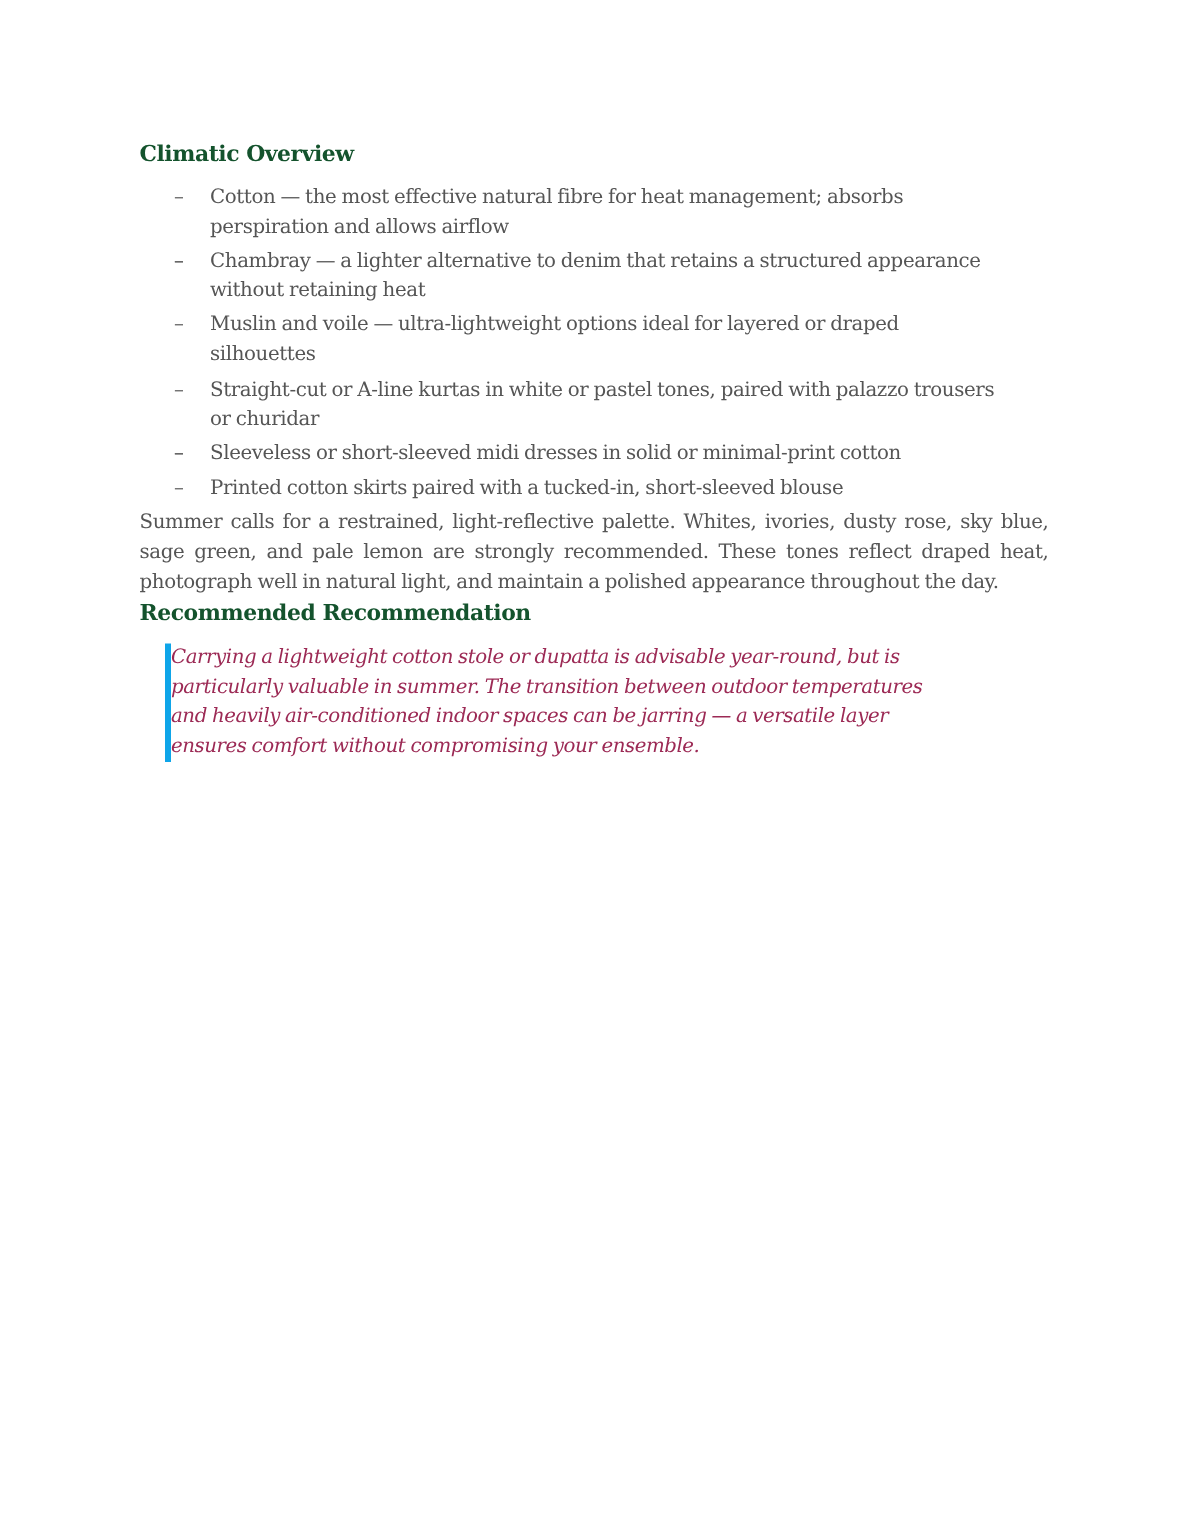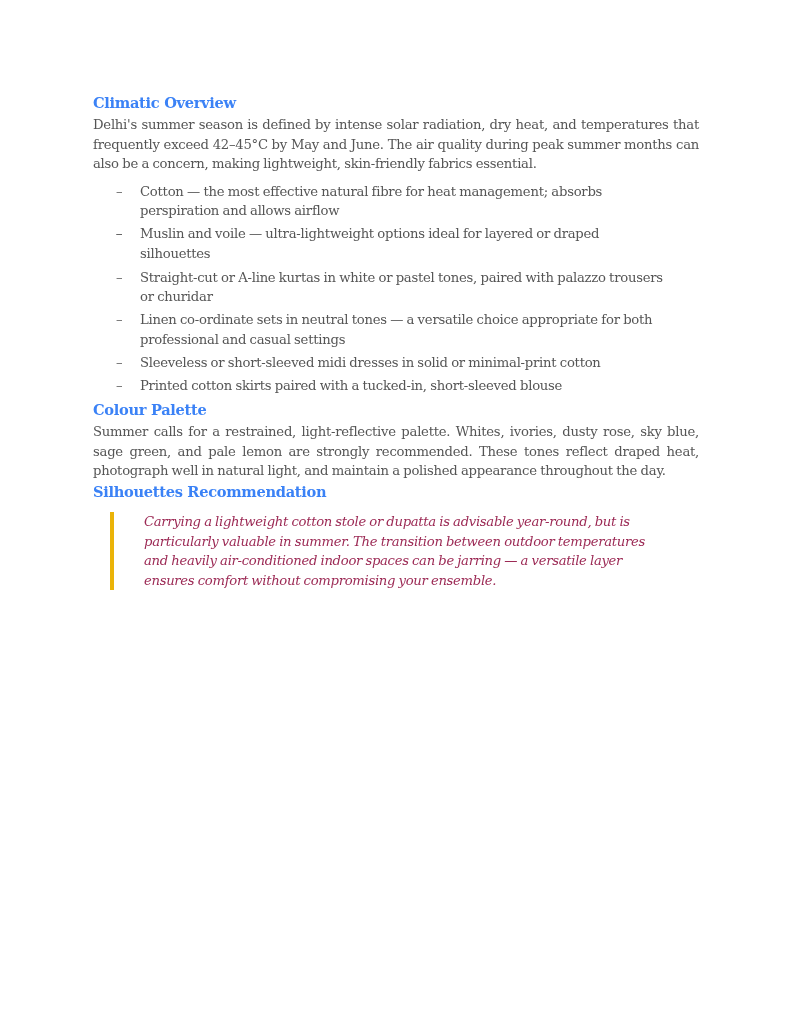--- a/index.html
+++ b/index.html
@@ -27,21 +27,21 @@
       color: #b3305d;
       margin: 0 0 16px 0;
       line-height: 30px;
       letter-spacing: -0.2px;
     }
     .title .num { margin-right: 10px; }
     h2.sec {
       font-family: "DejaVu Serif", serif;
       font-weight: bold;
       font-size: 14.6px;
-      color: #3b82f6;
+      color: #14532d;
       margin: 0;
       line-height: 22px;
       letter-spacing: -0.3px;
     }
     p.body {
       font-family: "DejaVu Serif", serif;
       font-size: 13.2px;
       line-height: 19.6px;
       color: #555555;
       margin: 1px 0 0 0;
@@ -74,22 +74,21 @@
     }
     .s-climatic { margin-top: 0; }
     .s-fabrics { margin-top: 14px; }
     .s-silhouettes { margin-top: 14px; }
     .s-palette { margin-top: 12px; }
     .s-pro { margin-top: 14px; }
     .after-list { margin-top: 4px !important; }
     .quote {
       position: relative;
       margin: 9px 0 0 17px;
-      padding-left: 30px;
-      border-left: 4px solid #eab308;
+      border-left: 4px solid #0ea5e9;
       padding-top: 0;
       padding-bottom: 0;
     }
     .quote p {
       margin: 0;
       font-family: "DejaVu Serif", serif;
       font-style: italic;
       font-size: 13.2px;
       line-height: 19.6px;
       color: #9c2a55;
@@ -99,46 +98,44 @@
     }
   </style>
 </head>
 <body>
 
 <div class="page">
 
 
   <section>
     <h2 class="sec s-climatic">Climatic Overview</h2>
-    <p class="body">Delhi's summer season is defined by intense solar radiation, dry heat, and temperatures that frequently exceed 42–45°C by May and June. The air quality during peak summer months can also be a concern, making lightweight, skin-friendly fabrics essential.</p>
   </section>
 
   <section>
     <ul class="dash">
       <li><span class="dash-mark">–</span><span>Cotton — the most effective natural fibre for heat management; absorbs perspiration and allows airflow</span></li>
       <li><span class="dash-mark">–</span></li>
-      <li><span class="dash-mark">–</span></li>
+      <li><span class="dash-mark">–</span><span>Chambray — a lighter alternative to denim that retains a structured appearance without retaining heat</span></li>
       <li><span class="dash-mark">–</span><span>Muslin and voile — ultra-lightweight options ideal for layered or draped silhouettes</span></li>
     </ul>
   </section>
 
   <section>
     <ul class="dash" style="margin-top:4px">
       <li><span class="dash-mark">–</span><span>Straight-cut or A-line kurtas in white or pastel tones, paired with palazzo trousers or churidar</span></li>
-      <li><span class="dash-mark">–</span><span>Linen co-ordinate sets in neutral tones — a versatile choice appropriate for both professional and casual settings</span></li>
+      <li><span class="dash-mark">–</span></li>
       <li><span class="dash-mark">–</span><span>Sleeveless or short-sleeved midi dresses in solid or minimal-print cotton</span></li>
       <li><span class="dash-mark">–</span><span>Printed cotton skirts paired with a tucked-in, short-sleeved blouse</span></li>
     </ul>
   </section>
 
   <section>
-    <h2 class="sec s-palette">Colour Palette</h2>
     <p class="body">Summer calls for a restrained, light-reflective palette. Whites, ivories, dusty rose, sky blue, sage green, and pale lemon are strongly recommended. These tones reflect draped heat, photograph well in natural light, and maintain a polished appearance throughout the day.</p>
   </section>
 
   <section>
-    <h2 class="sec s-pro">Silhouettes Recommendation</h2>
+    <h2 class="sec s-pro">Recommended Recommendation</h2>
     <blockquote class="quote">
       <p>Carrying a lightweight cotton stole or dupatta is advisable year-round, but is particularly valuable in summer. The transition between outdoor temperatures and heavily air-conditioned indoor spaces can be jarring — a versatile layer ensures comfort without compromising your ensemble.</p>
     </blockquote>
   </section>
 
 </div>
 
 </body></html>

